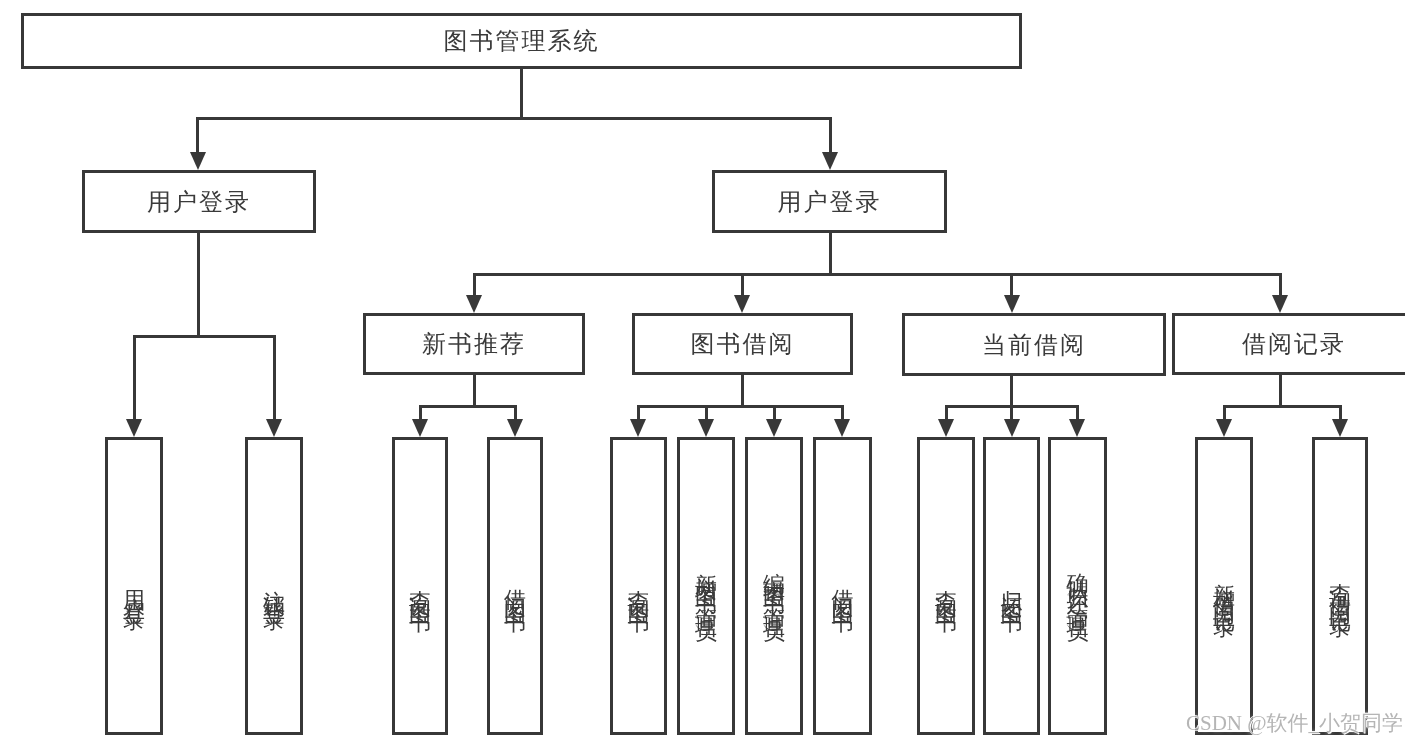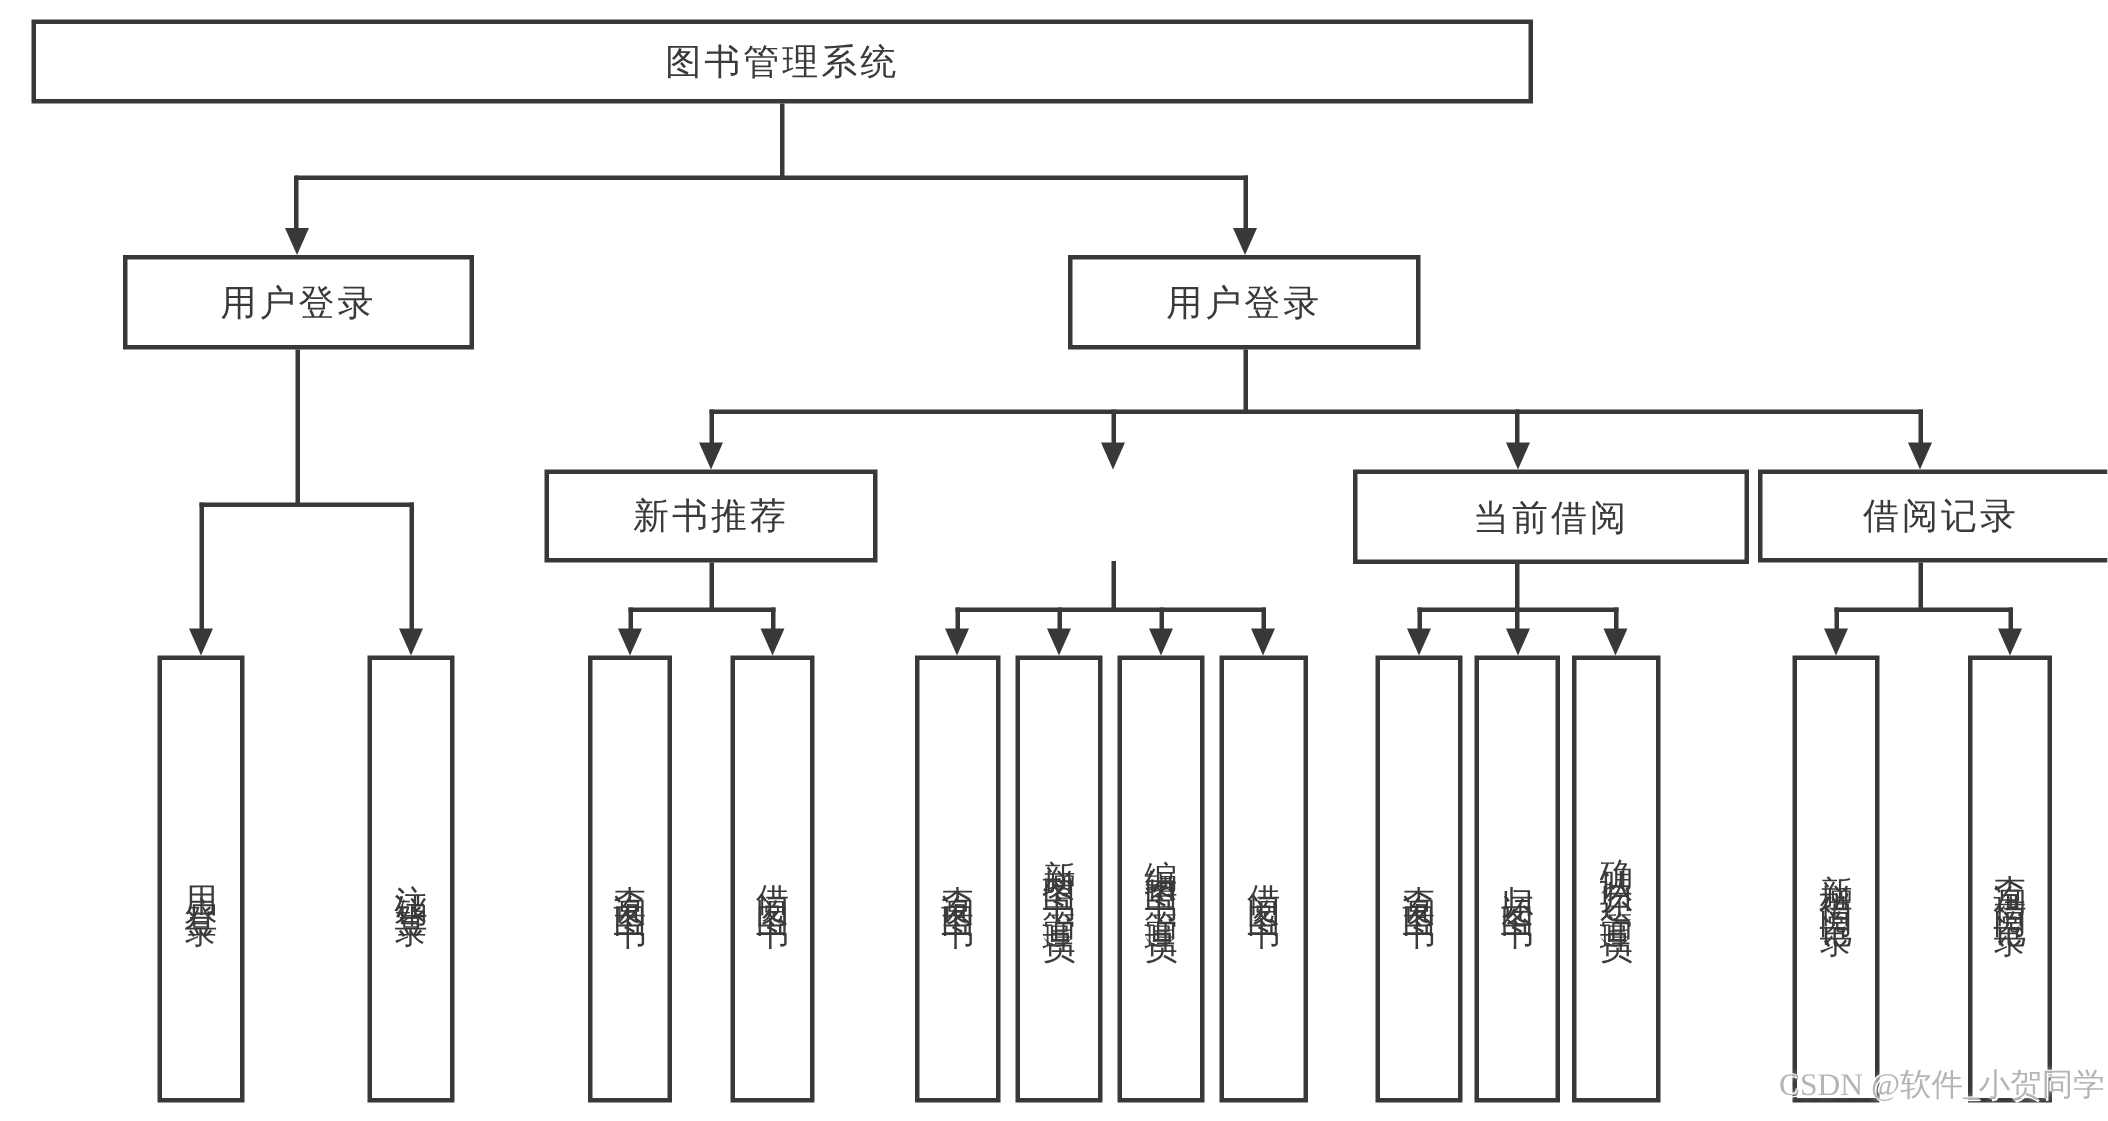--- a/index.html
+++ b/index.html
@@ -69,20 +69,23 @@
   </div>
 
   <div class="node h" style="left:712px; top:170px; width:235px; height:63px;">
     <span>用户登录</span>
   </div>
 
   <div class="node h" style="left:363px; top:313px; width:222px; height:62px;">
     <span>新书推荐</span>
   </div>
 
+  <div class="node h" style="left:632px; top:313px; width:221px; height:62px;">
+    <span>图书借阅</span>
+  </div>
 
   <div class="node h" style="left:902px; top:313px; width:264px; height:63px;">
     <span>当前借阅</span>
   </div>
 
   <div class="node h" style="left:1172px; top:313px; width:244px; height:62px;">
     <span>借阅记录</span>
   </div>
 
   <div class="node v" style="left:105px; top:437px; width:58px; height:298px;">

